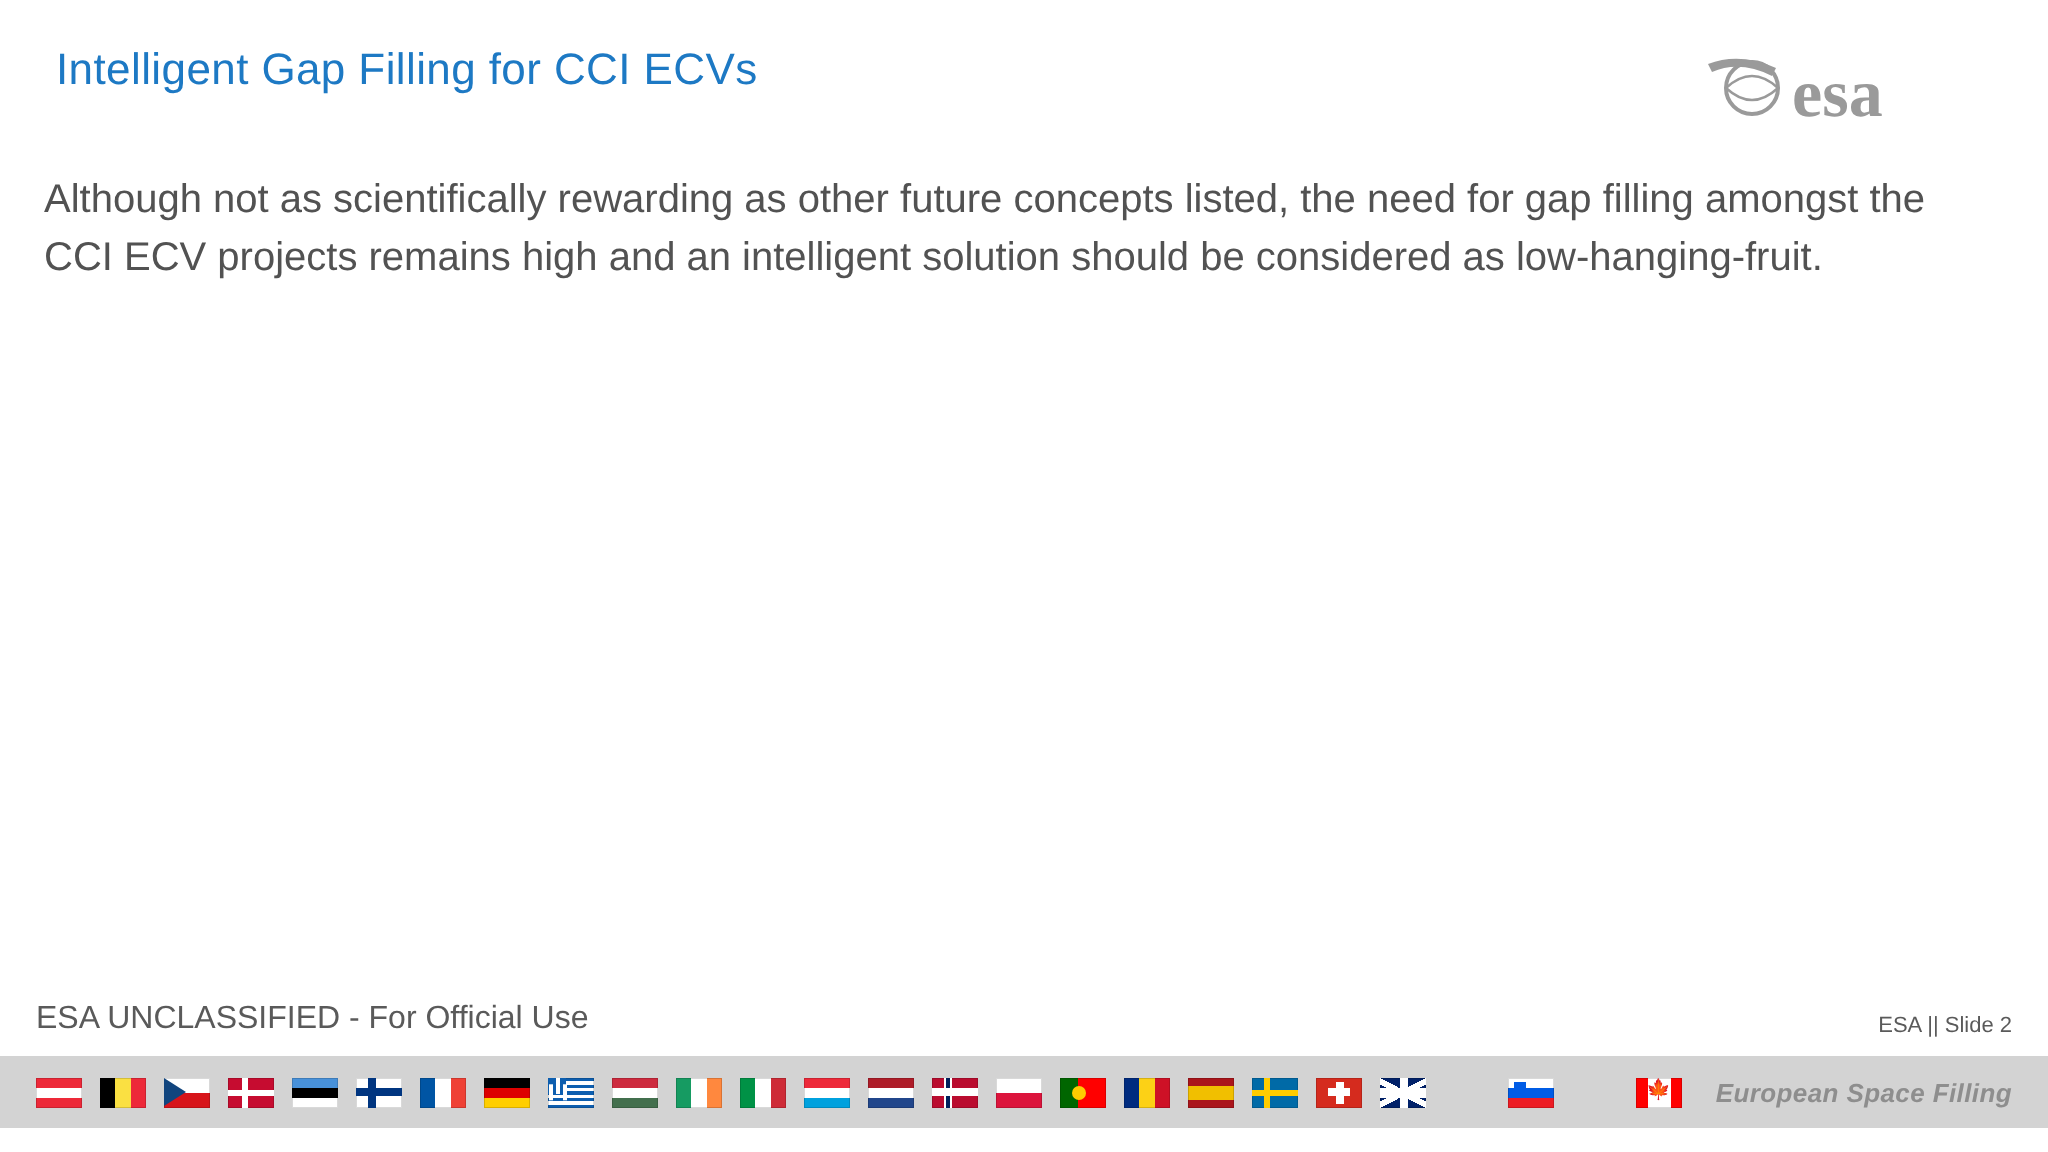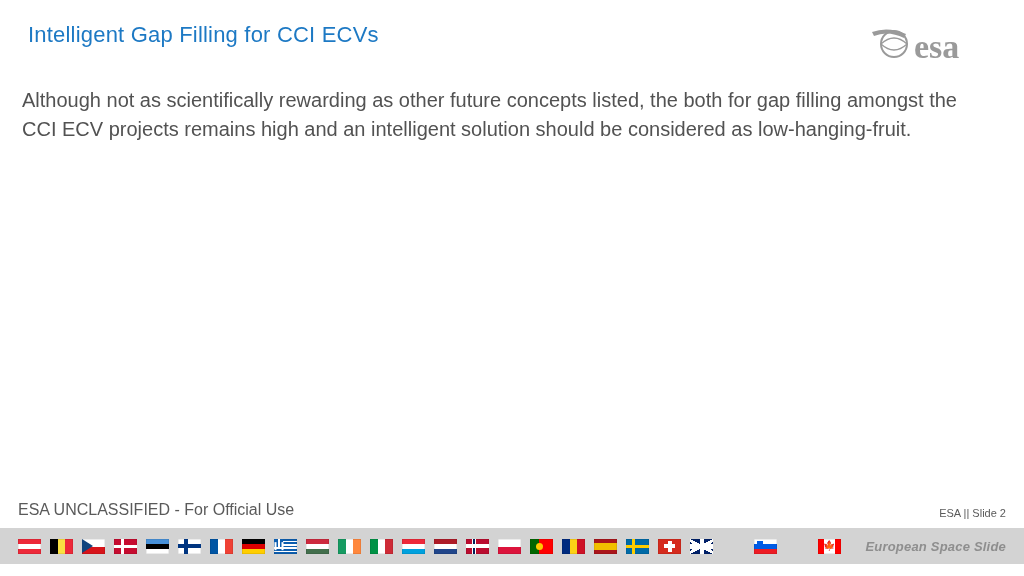--- a/index.html
+++ b/index.html
@@ -1,18 +1,18 @@
 <!DOCTYPE html>
 <html><head>
 <meta charset="utf-8">
 <style>
   html,body{margin:0;padding:0;width:1024px;height:576px;overflow:hidden;background:#fff;font-family:Verdana,Geneva,sans-serif;color:#444}
   .slide{position:relative;width:1024px;height:576px}
   .title{position:absolute;left:28px;top:22px;font-size:22px;color:#1d79c4;font-weight:400;letter-spacing:.2px}
-  .logo{position:absolute;right:14px;top:16px;width:140px;height:56px;display:flex;align-items:center;justify-content:flex-end}
+  .logo{position:absolute;right:32px;top:16px;width:140px;height:56px;display:flex;align-items:center;justify-content:flex-end}
   .logo svg{display:block}
   .body{position:absolute;left:22px;top:86px;right:44px;font-size:20px;line-height:1.45;color:#525252}
   .body p{margin:0 0 12px 0}
   .classif{position:absolute;left:18px;bottom:57px;font-size:16px;color:#5a5a5a}
   .slidenum{position:absolute;right:18px;bottom:57px;font-size:11px;color:#5a5a5a}
   .flag-bar{position:absolute;left:0;bottom:12px;height:36px;right:0;background:#d3d3d3;display:flex;align-items:center}
   .flags{display:flex;gap:9px;padding-left:18px;align-items:center}
   .flag{width:23px;height:15px;display:inline-block;flex:0 0 23px;background:#fff;box-shadow:0 0 0 0.5px rgba(0,0,0,.15) inset}
   .agency{margin-left:auto;padding-right:18px;font-size:13px;font-weight:bold;font-style:italic;color:#8e8e8e;letter-spacing:.2px}
   
@@ -81,21 +81,21 @@
         <ellipse cx="24" cy="26" rx="13" ry="13" fill="none" stroke="#9a9a9a" stroke-width="2"></ellipse>
         <path d="M11 26 Q24 14 37 26 Q24 38 11 26" fill="none" stroke="#9a9a9a" stroke-width="1.2"></path>
         <path d="M2 14 Q18 8 36 16 L34 20 Q18 12 4 18 Z"></path>
 
         <text x="44" y="40" font-family="Verdana" font-size="34" font-weight="bold" fill="#9a9a9a">esa</text>
       </g>
     </svg>
   </div>
 
   <div class="body">
-    <p>Although not as scientifically rewarding as other future concepts listed, the both for gap filling amongst the CCI ECV projects remains high and an intelligent solution should be considered as low-hanging-fruit.</p>
+    <p>Although not as scientifically rewarding as other future concepts listed, the need for gap filling amongst the CCI ECV projects remains high and an intelligent solution should be considered as low-hanging-fruit.</p>
   </div>
 
   <div class="classif">ESA UNCLASSIFIED - For Official Use</div>
   <div class="slidenum">ESA || Slide  2</div>
 
   <div class="flag-bar">
     <div class="flags" id="flags">
         <span class="flag f-at"></span>
         <span class="flag f-be"></span>
         <span class="flag f-cz"></span>
@@ -119,15 +119,15 @@
         <span class="flag f-ro"></span>
         <span class="flag f-es"></span>
         <span class="flag f-se"></span>
         <span class="flag f-ch"></span>
         <span class="flag f-gb"></span>
         <span class="flag f-gap"></span>
         <span class="flag f-si"></span>
         <span class="flag f-gap"></span>
         <span class="flag f-ca"></span>
       </div>
-    <div class="agency">European Space Slide</div>
+    <div class="agency">European Space Filling</div>
   </div>
 </div>
 
 </body></html>

